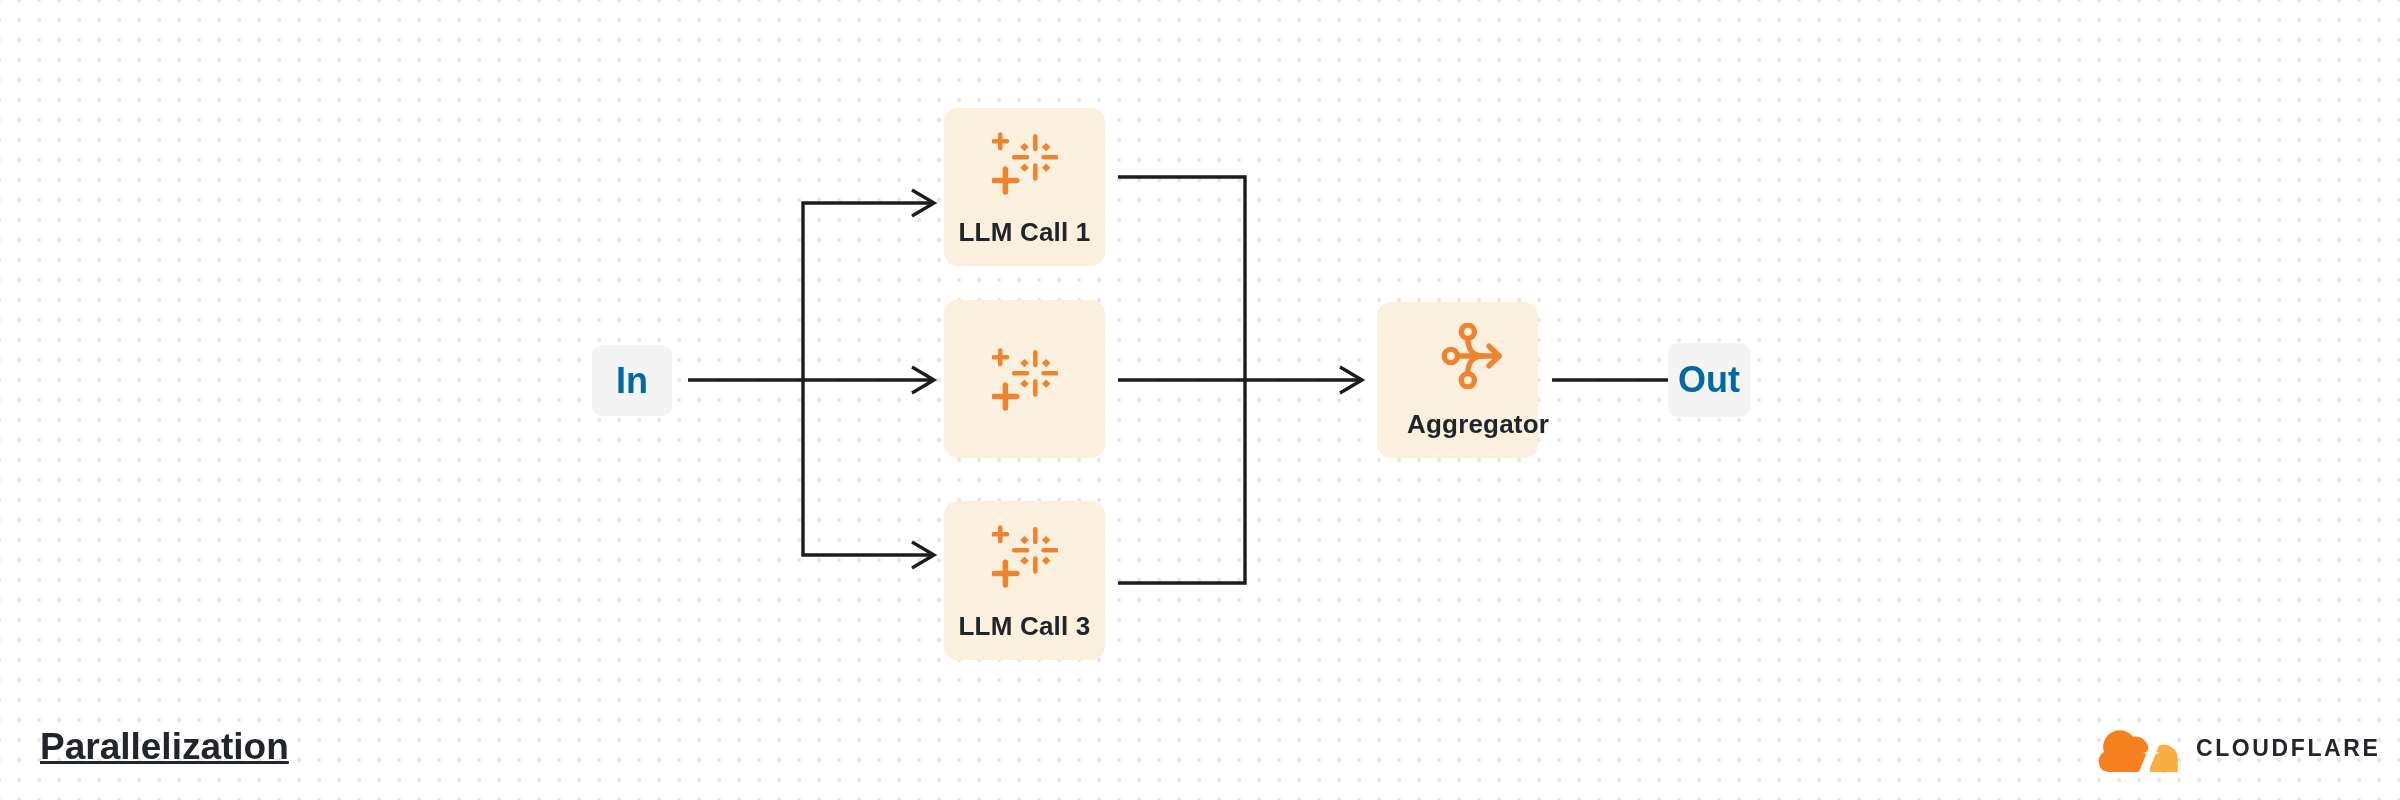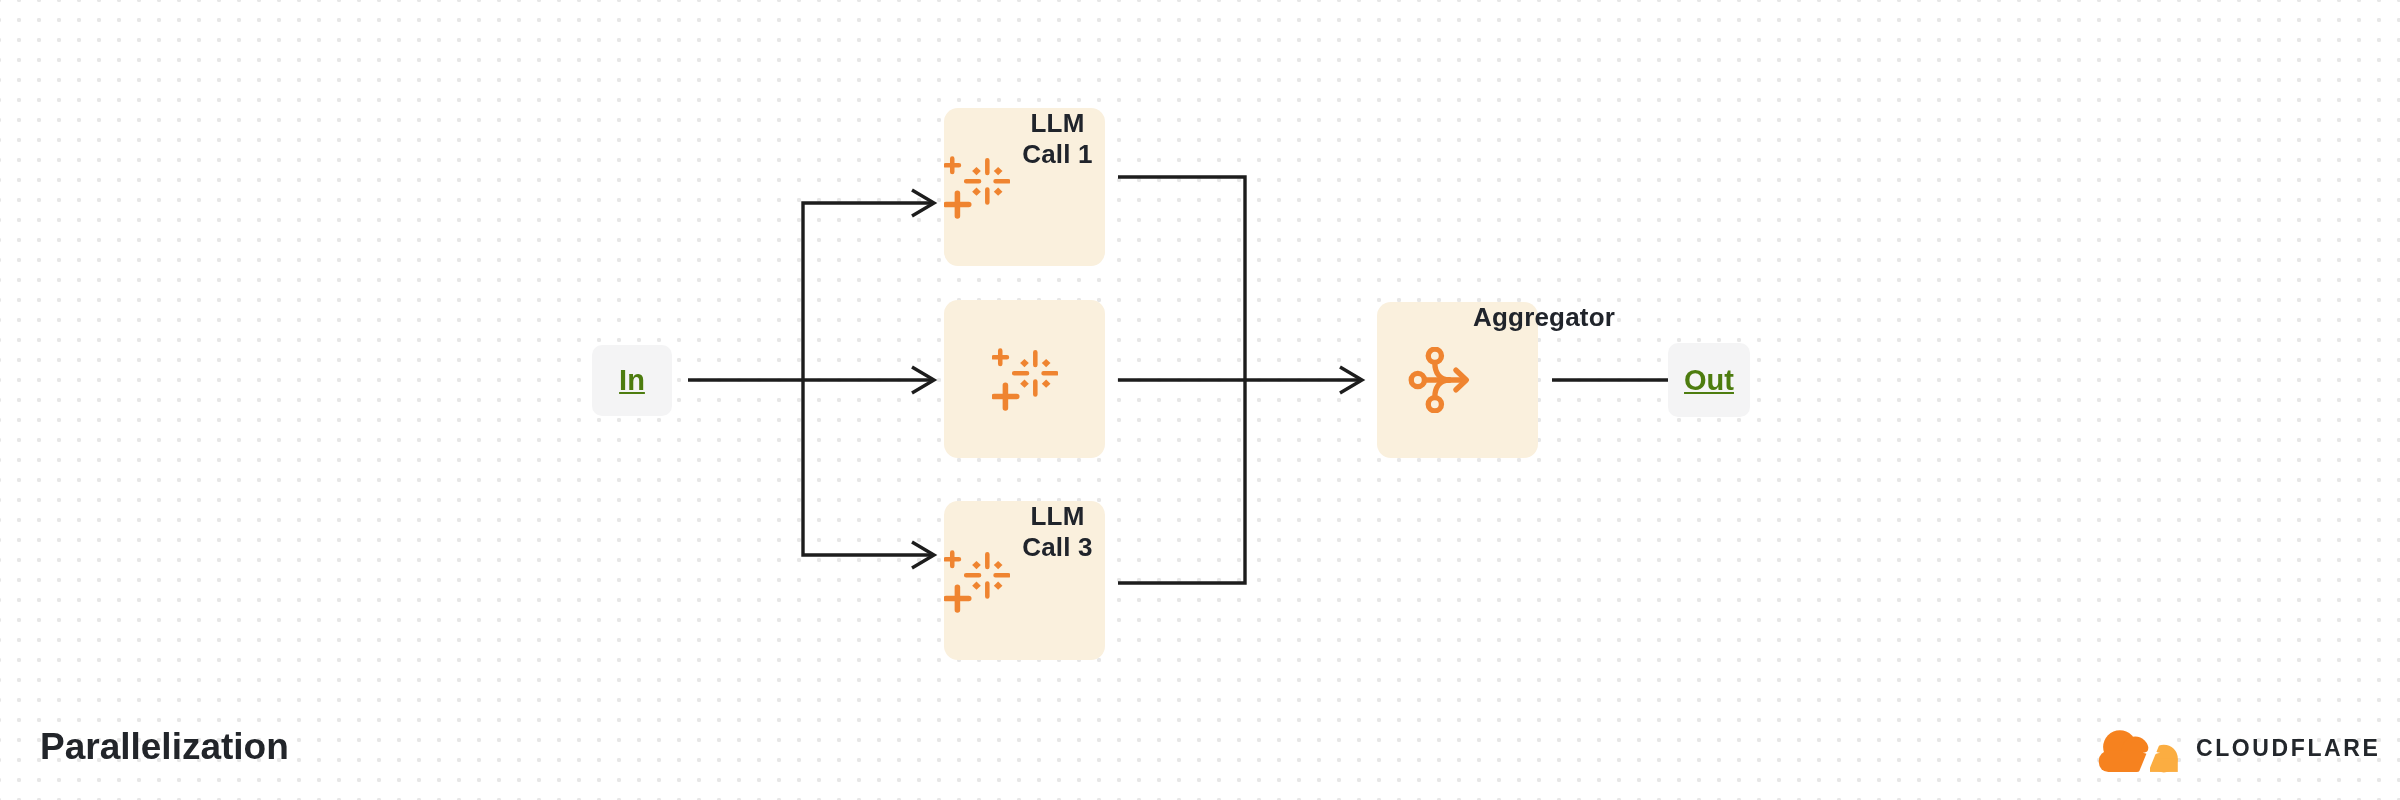--- a/index.html
+++ b/index.html
@@ -9,45 +9,45 @@
   .canvas {
     position:relative; width:2400px; height:800px; overflow:hidden;
     background-color:#ffffff;
     background-image:radial-gradient(circle,#E7E7E7 2px,rgba(255,255,255,0) 2.3px);
     background-size:20px 20px; background-position:9px 10px;
   }
 
   .connectors { position:absolute; left:0; top:0; width:2400px; height:800px; }
   .connectors path { stroke:#1D1D1D; stroke-width:3.4; fill:none; }
 
-  .node { position:absolute; display:flex; flex-direction:row; }
+  .node { position:absolute; display:flex; flex-direction:column; }
   .node-io {
     background:#F4F4F5; border-radius:10px;
     align-items:center; justify-content:center;
   }
-  .io-label { font-size:29px; font-weight:bold; color:#4d7c0f;text-decoration:underline; }
+  .io-label { font-size:36px; font-weight:bold; color:#0369a1; }
 
   .node-task { background:#FAF0DD; border-radius:14px; }
   .icon-area { flex:1; display:flex; align-items:center; justify-content:center; }
   .icon-area svg { width:66px; height:66px; color:#EF8430; }
   .task-label {
     text-align:center; font-size:26px; font-weight:bold;
     color:#20242B; padding-bottom:18px; letter-spacing:0.2px;
   }
 
   #node-in  { left:592px;  top:345px; width:80px;  height:71px; }
   #node-out { left:1668px; top:343px; width:82px;  height:74px;justify-content:center; }
   #node-llm1 { left:944px;  top:108px; width:161px; height:158px; }
   #node-llm2 { left:944px;  top:300px; width:161px; height:158px; }
   #node-llm3 { left:944px;  top:501px; width:161px; height:159px; }
   #node-agg  { left:1377px; top:302px; width:161px; height:156px;padding-left:30px; }
 
   .footer-title {
     position:absolute; left:40px; top:726px;
-    font-size:37px; font-weight:bold; color:#22252A;
+    font-size:37px; font-weight:bold; color:#22252A;text-decoration:underline;
   }
   .brand {
     position:absolute; left:2094px; top:722px; height:52px;
     display:flex; align-items:center; gap:12px;
   }
   .brand-cloud { width:90px; height:50px; }
   .brand-wordmark {
     font-size:23px; font-weight:bold; color:#23272C; letter-spacing:2.6px;
   }
   .defs-hidden { position:absolute; width:0; height:0; overflow:hidden; }

